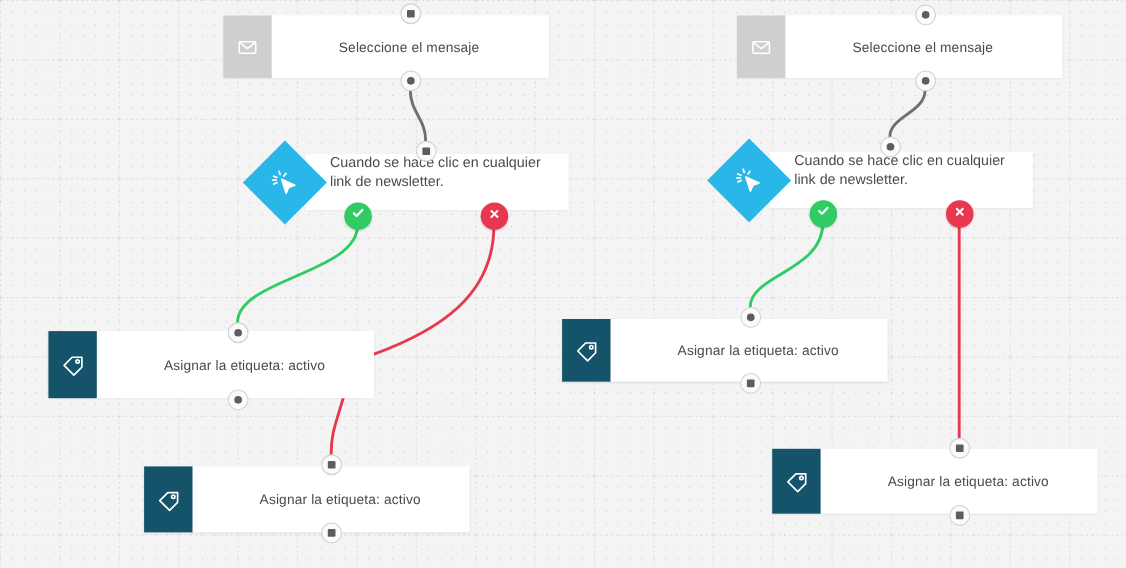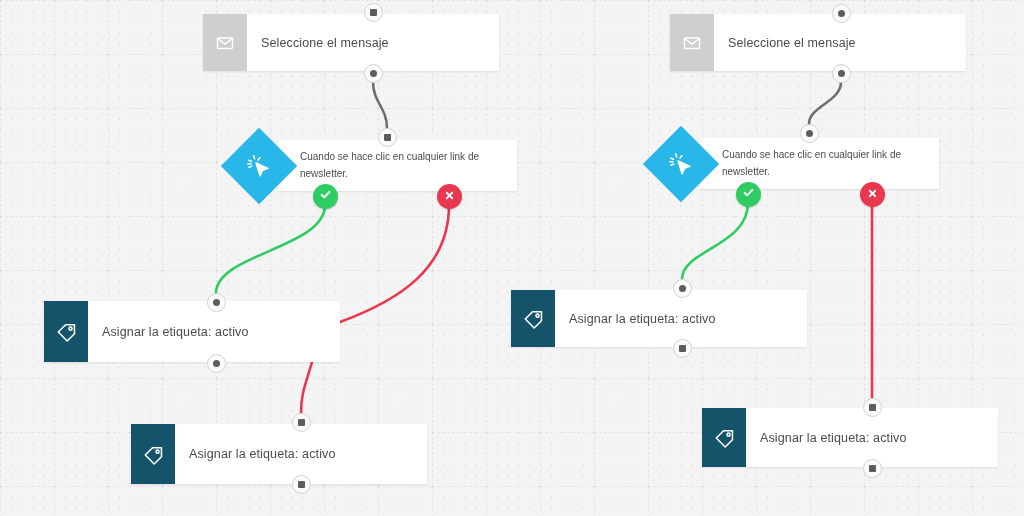--- a/index.html
+++ b/index.html
@@ -42,20 +42,21 @@
   }
   svg.wires-under { z-index: 2; }
 
   .node {
     position: absolute;
     display: flex;
     align-items: stretch;
     background: #ffffff;
     box-shadow: 0 1px 2px rgba(0,0,0,0.10);
     z-index: 4;
+    gap: 47px;
   }
   .node .iconbox {
     width: 44px;
     min-width: 44px;
     display: flex;
     align-items: center;
     justify-content: center;
   }
   .node .labelbox {
     flex: 1;
@@ -77,25 +78,25 @@
   }
   .trignode .body {
     position: absolute;
     left: 46px;
     top: 0;
     right: 0;
     bottom: 0;
     background: #ffffff;
     box-shadow: 0 1px 2px rgba(0,0,0,0.10);
     display: flex;
-    align-items: center;
+    align-items: flex-start;
     padding-left: 22px;
     padding-right: 12px;
     box-sizing: border-box;
-    font-size: 10px;
+    font-size: 13px;
     line-height: 16.5px;
     color: #4b4b4b;
   }
   .trignode .diamond {
     position: absolute;
     left: 0;
     top: 50%;
     width: 54px;
     height: 54px;
     margin-top: -27px;

